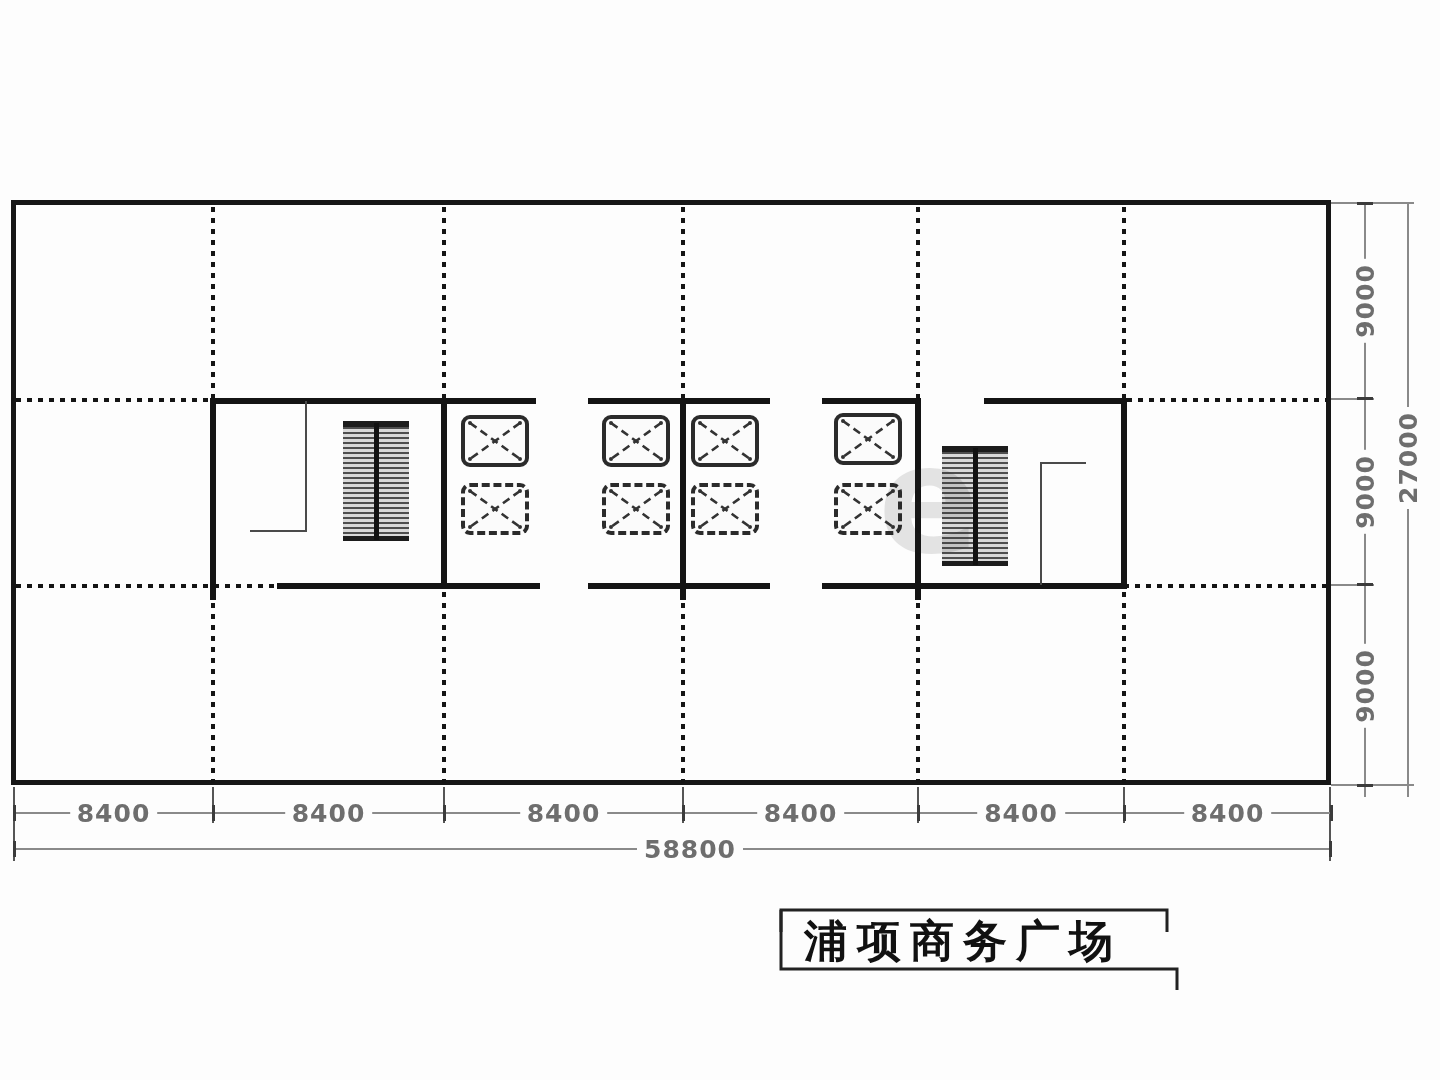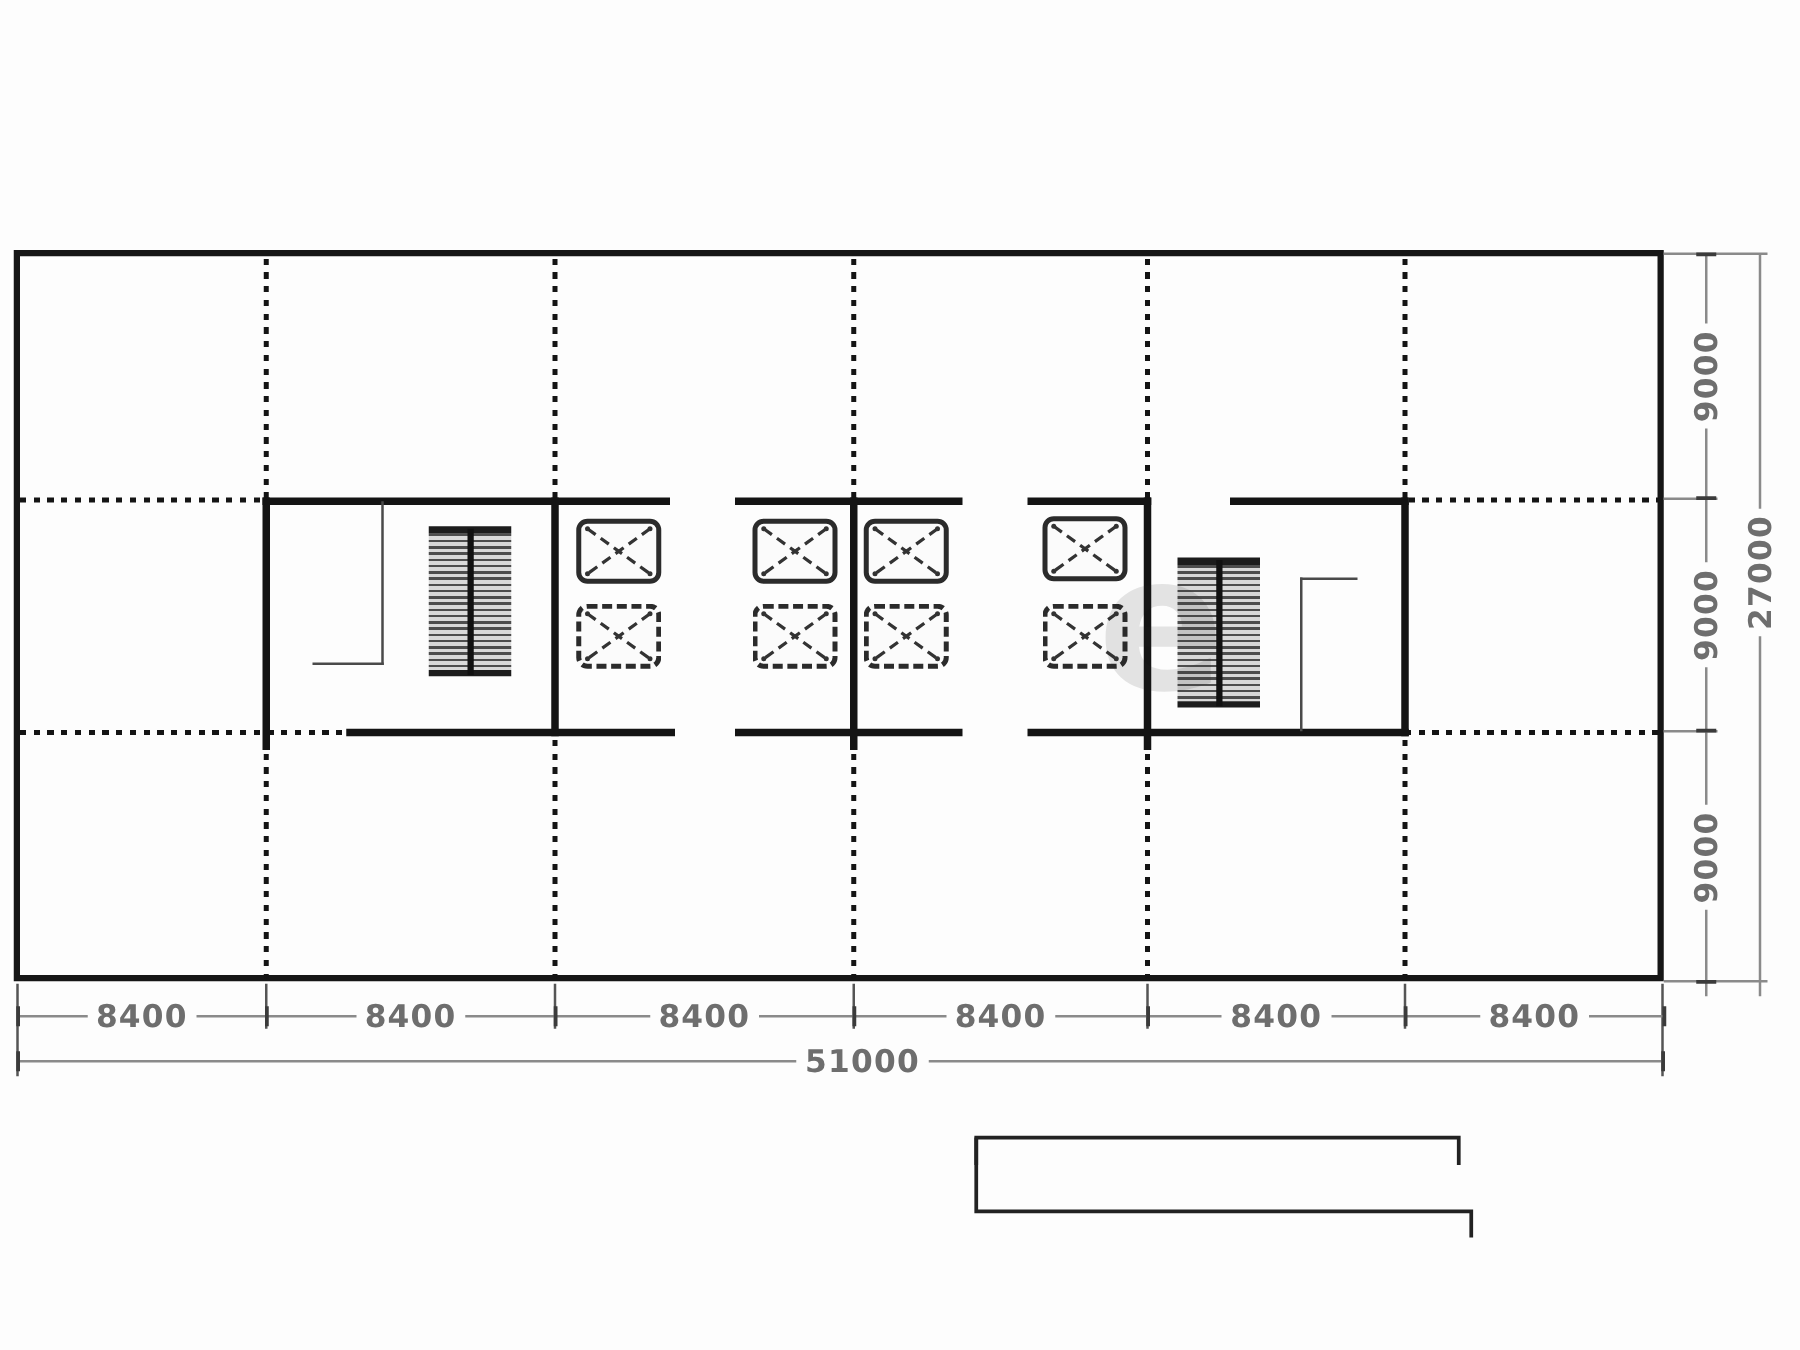--- a/index.html
+++ b/index.html
@@ -215,21 +215,21 @@
       <div class="abs dimtext z10" style="left: 328.5px; top: 813px;">8400</div>
       <div class="abs dimtext z10" style="left: 563.5px; top: 813px;">8400</div>
       <div class="abs dimtext z10" style="left: 800.5px; top: 813px;">8400</div>
       <div class="abs dimtext z10" style="left: 1021px; top: 813px;">8400</div>
       <div class="abs dimtext z10" style="left: 1227.5px; top: 813px;">8400</div>
     </div>
 
   <div class="abs dimline-h z5" style="left:14px;top:848px;width:1317px;"></div>
   <div class="abs tick-v z10" style="left:13px;top:841px;"></div>
   <div class="abs tick-v z10" style="left:1329px;top:841px;"></div>
-  <div class="abs dimtext z10" style="left:690px;top:849px;">51000</div>
+  <div class="abs dimtext z10" style="left:690px;top:849px;">58800</div>
 
   <div class="abs ext-h z5" style="left:1331px;top:202px;width:83px;"></div>
   <div class="abs ext-h z5" style="left:1331px;top:398px;width:43px;"></div>
   <div class="abs ext-h z5" style="left:1331px;top:584px;width:43px;"></div>
   <div class="abs ext-h z5" style="left:1331px;top:784px;width:83px;"></div>
 
   <div class="abs dimline-v z5" style="left:1364px;top:203px;height:594px;"></div>
   <div class="abs tick-h z10" style="left:1357px;top:202px;"></div>
   <div class="abs tick-h z10" style="left:1357px;top:397px;"></div>
   <div class="abs tick-h z10" style="left:1357px;top:583px;"></div>
@@ -240,14 +240,15 @@
       <div class="abs dimtext rot z10" style="left: 1365px; top: 685.5px;">9000</div>
     </div>
 
   <div class="abs dimline-v z5" style="left:1407px;top:203px;height:594px;"></div>
   <div class="abs dimtext rot z10" style="left:1408px;top:458px;">27000</div>
 
   <svg class="abs z20" style="left:770px;top:900px;" width="430" height="100" viewBox="0 0 430 100">
     <polyline points="11,32 11,10 397,10 397,32" fill="none" stroke="#222" stroke-width="3"></polyline>
     <polyline points="11,10 11,69 407,69 407,90" fill="none" stroke="#222" stroke-width="3"></polyline>
   </svg>
+  <div class="abs title-text z20" style="left:963px;top:941px;">浦项商务广场</div>
 
 </div>
 
 </body></html>

